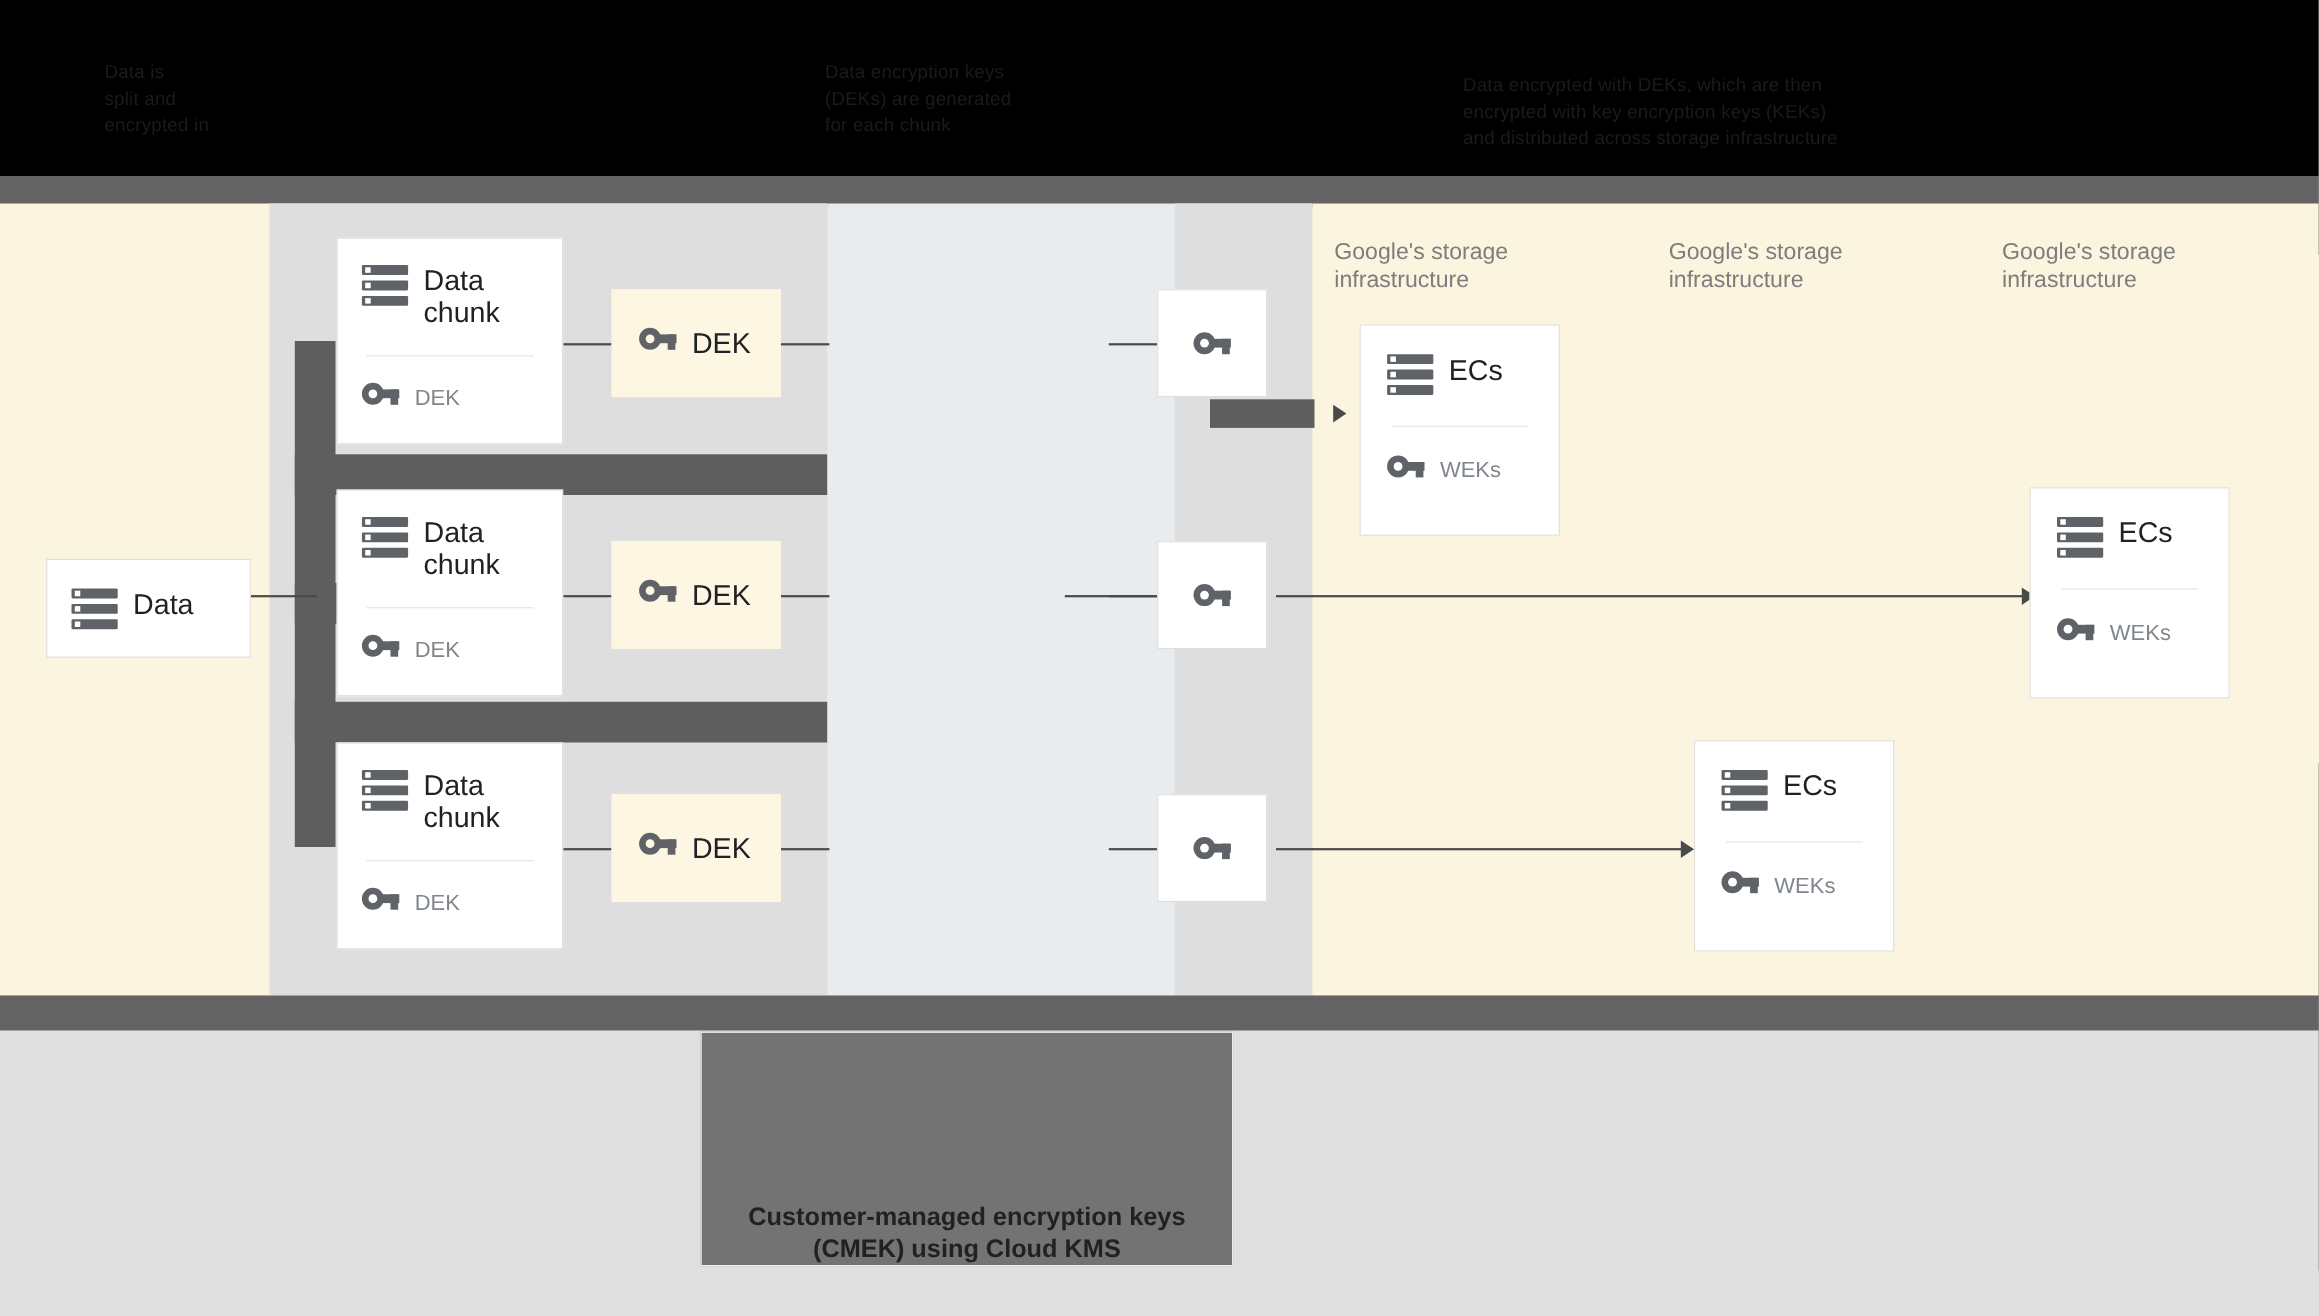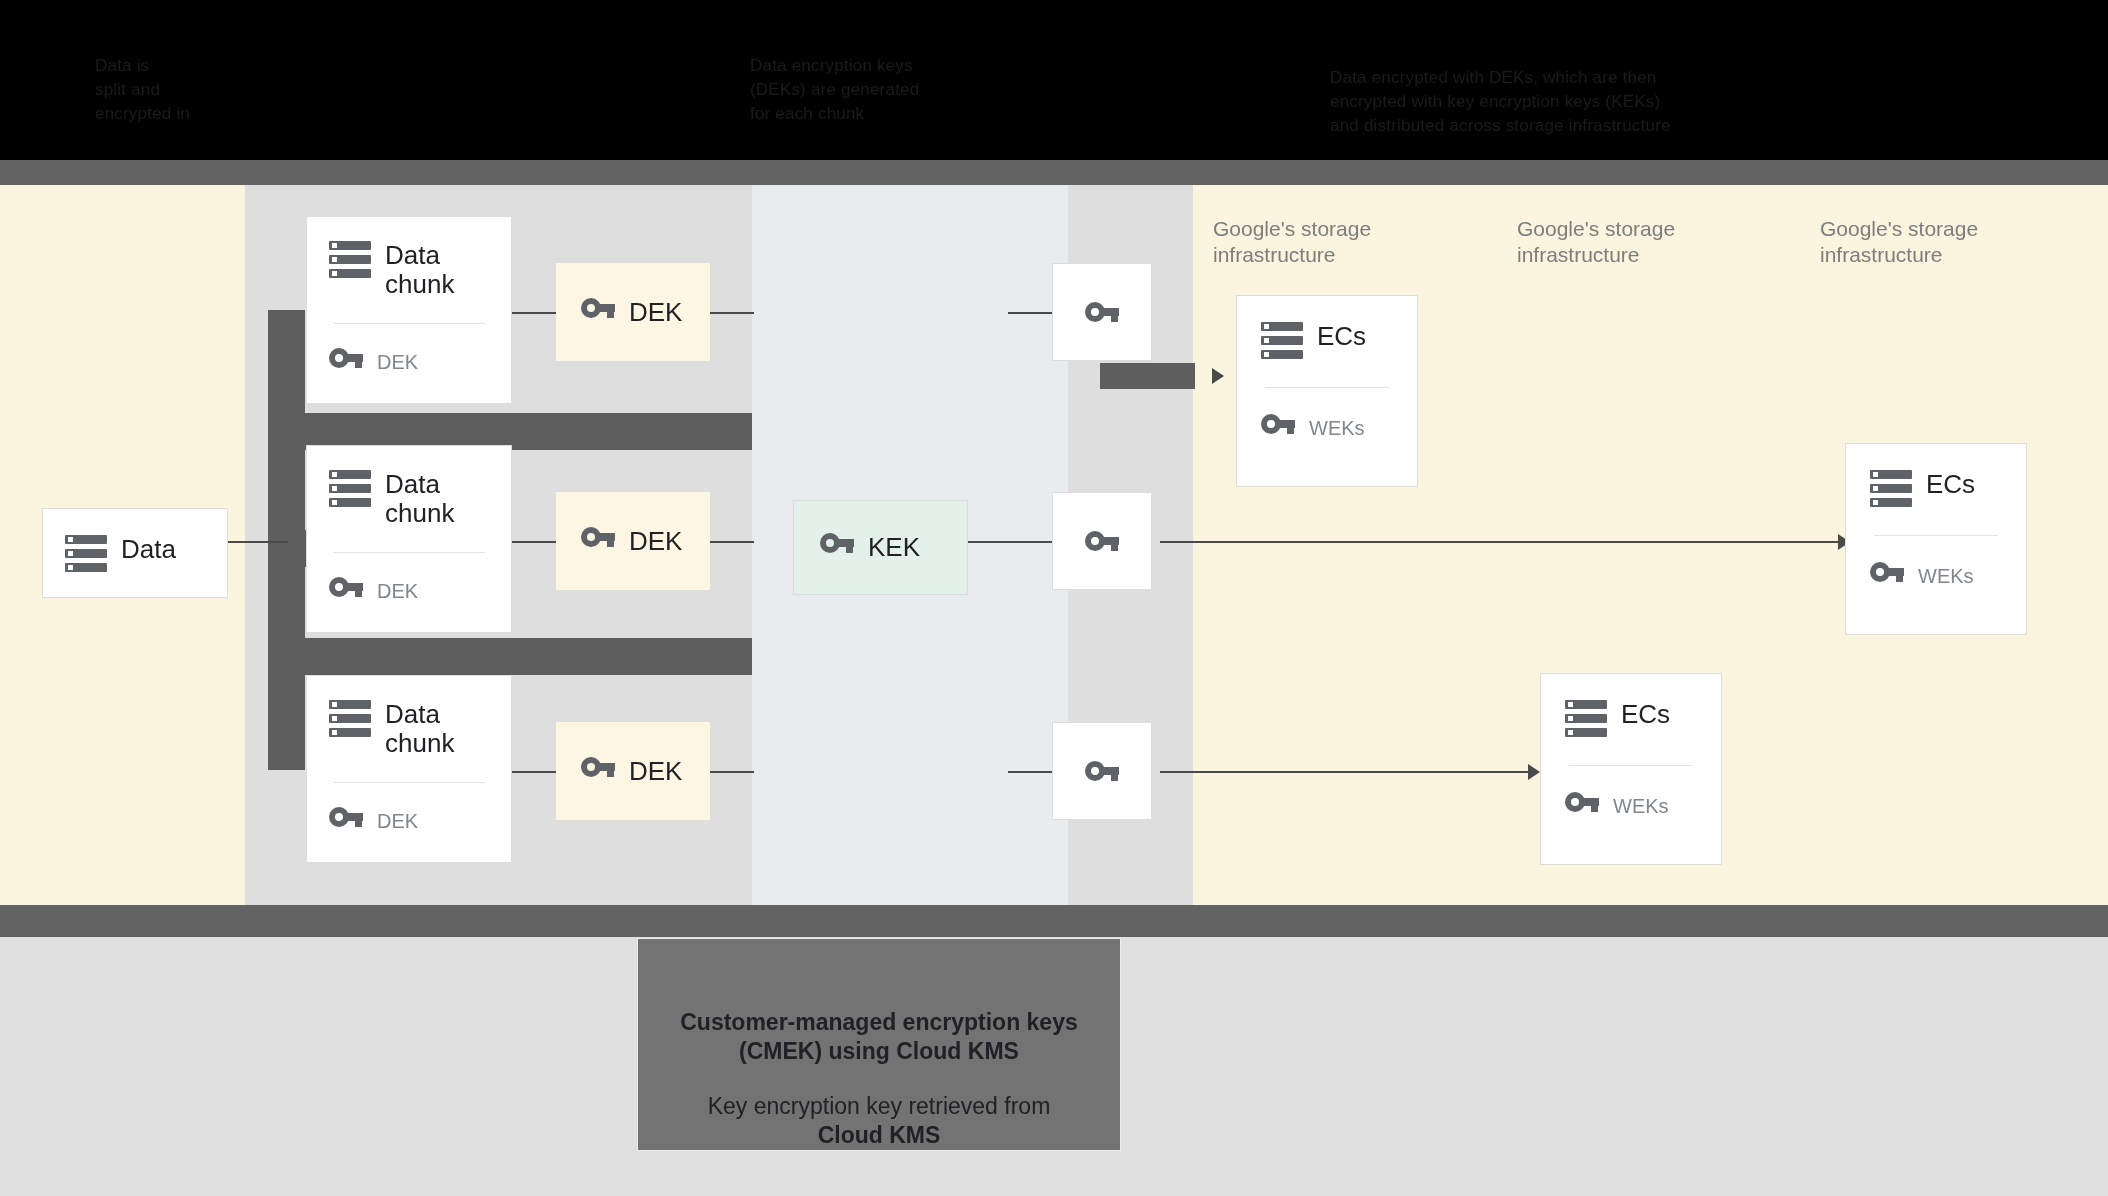--- a/index.html
+++ b/index.html
@@ -241,31 +241,20 @@
       <div class="keyicon">
         <div class="head"></div>
           <div class="hole"></div>
           <div class="shaft"></div>
           <div class="tooth"></div>
       </div>
       <div class="lbl">DEK</div>
     </div>
   </div>
 
-  <div class="card mint" style="left:793px;top:500px;width:175px;height:95px;display:flex;align-items:center;padding:0 26px;">
-    <div class="row">
-      <div class="keyicon">
-        <div class="head"></div>
-          <div class="hole"></div>
-          <div class="shaft"></div>
-          <div class="tooth"></div>
-      </div>
-      <div class="lbl">KEK</div>
-    </div>
-  </div>
 
   <div class="card" style="left:1052px;top:263px;width:100px;height:98px;display:flex;align-items:center;justify-content:center;">
     <div class="keyicon">
       <div class="head"></div>
         <div class="hole"></div>
         <div class="shaft"></div>
         <div class="tooth"></div>
     </div>
   </div>
   <div class="card" style="left:1052px;top:492px;width:100px;height:98px;display:flex;align-items:center;justify-content:center;">
@@ -346,16 +335,15 @@
       </div>
       <div class="lbl small">WEKs</div>
     </div>
   </div>
 
   <div id="footdark"></div>
   <div id="footarea"></div>
 
   <div id="caption">
     <div class="t1">Customer-managed encryption keys (CMEK) using Cloud KMS</div>
-    <div class="t2"><span>Key encryption key retrieved from </span><b>Cloud KMS</b></div>
   </div>
 
 </div>
 
 </body></html>

